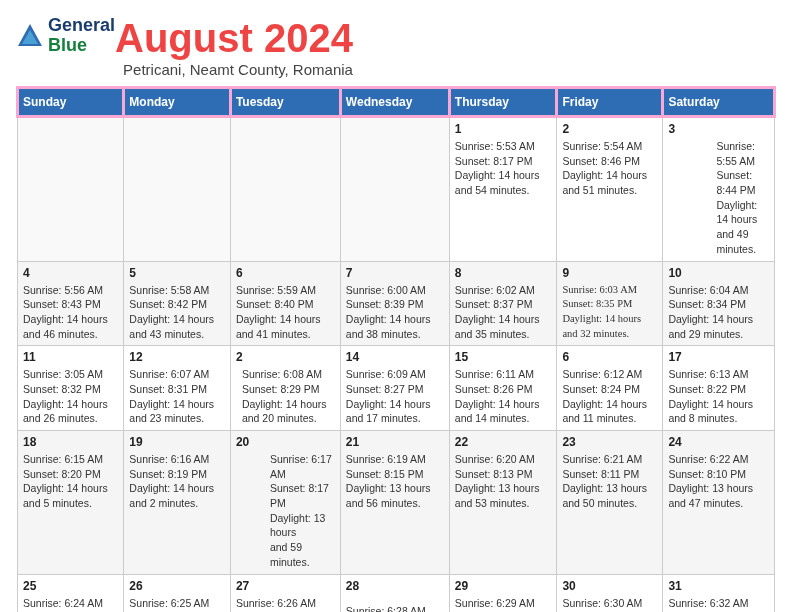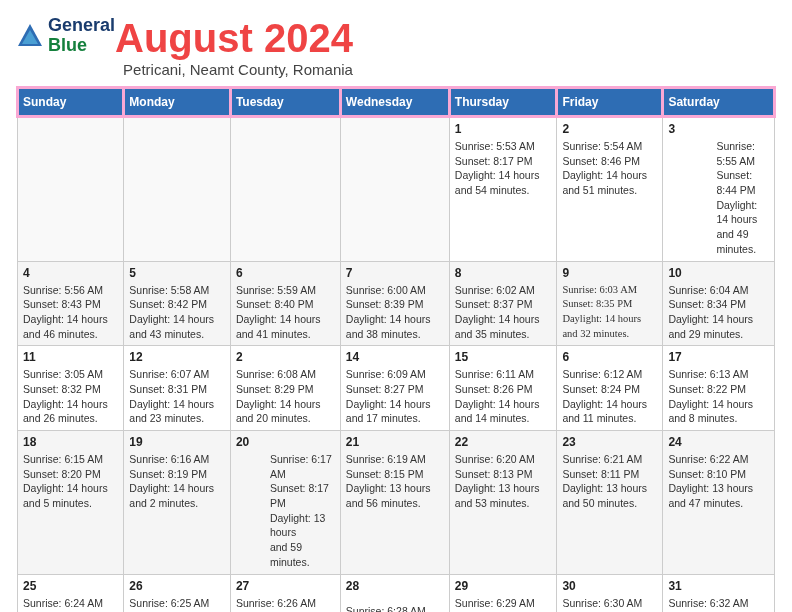--- a/index.html
+++ b/index.html
@@ -208,21 +208,21 @@
         </td>
         <td>
           <span class="day-num">12</span>
           <div class="day-info" style="white-space: pre-line;">Sunrise: 6:07 AM
 Sunset: 8:31 PM
 Daylight: 14 hours
 and 23 minutes.</div>
         </td>
         <td>
           <span class="day-num">2</span>
-          <div class="day-info" style="white-space: pre-line;">Sunrise: 6:08 AM
+          <div class="day-info" style="white-space: pre-line; margin-left: 6px;">Sunrise: 6:08 AM
 Sunset: 8:29 PM
 Daylight: 14 hours
 and 20 minutes.</div>
         </td>
         <td>
           <span class="day-num">14</span>
           <div class="day-info" style="white-space: pre-line;">Sunrise: 6:09 AM
 Sunset: 8:27 PM
 Daylight: 14 hours
 and 17 minutes.</div>

